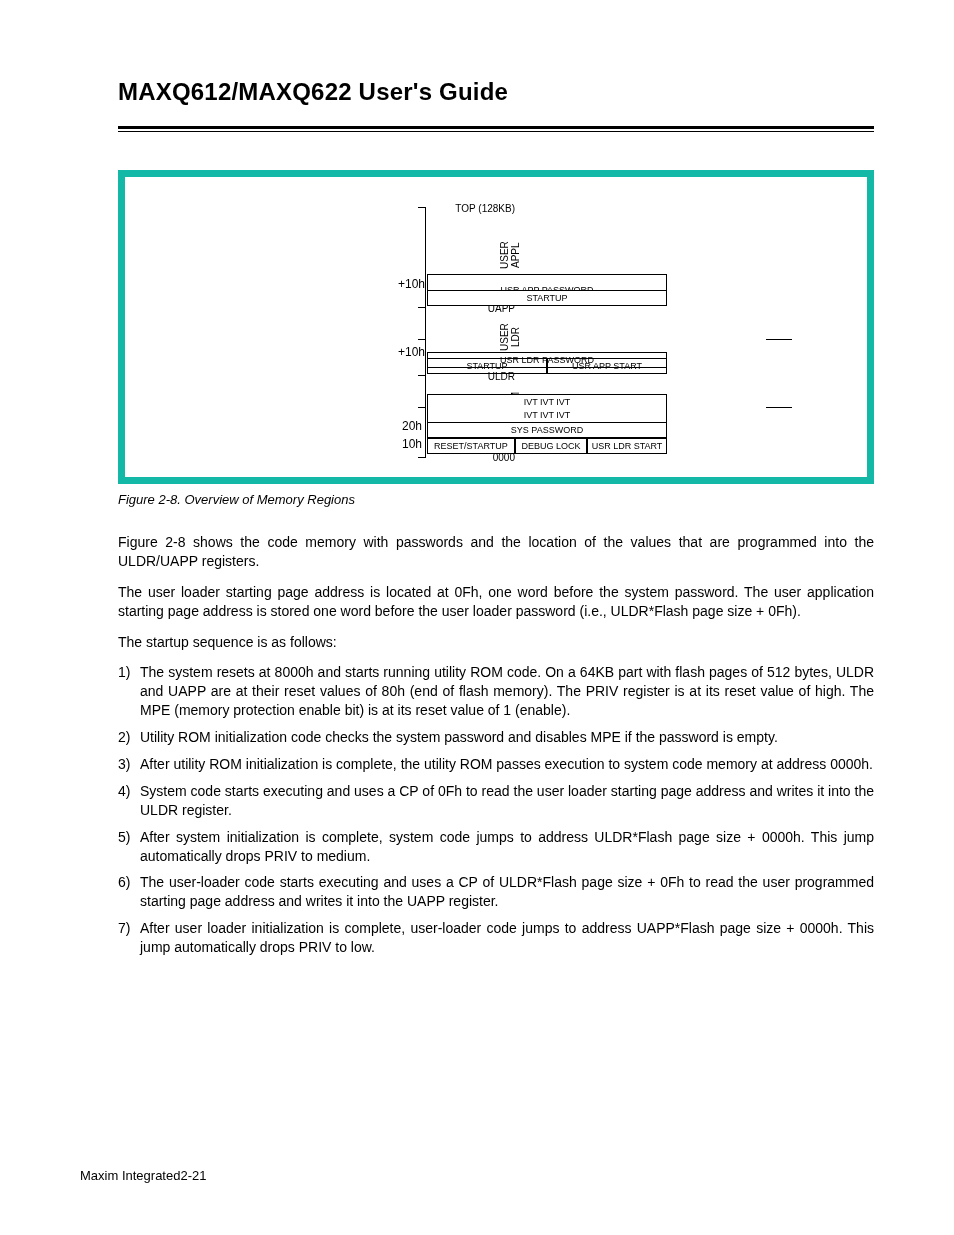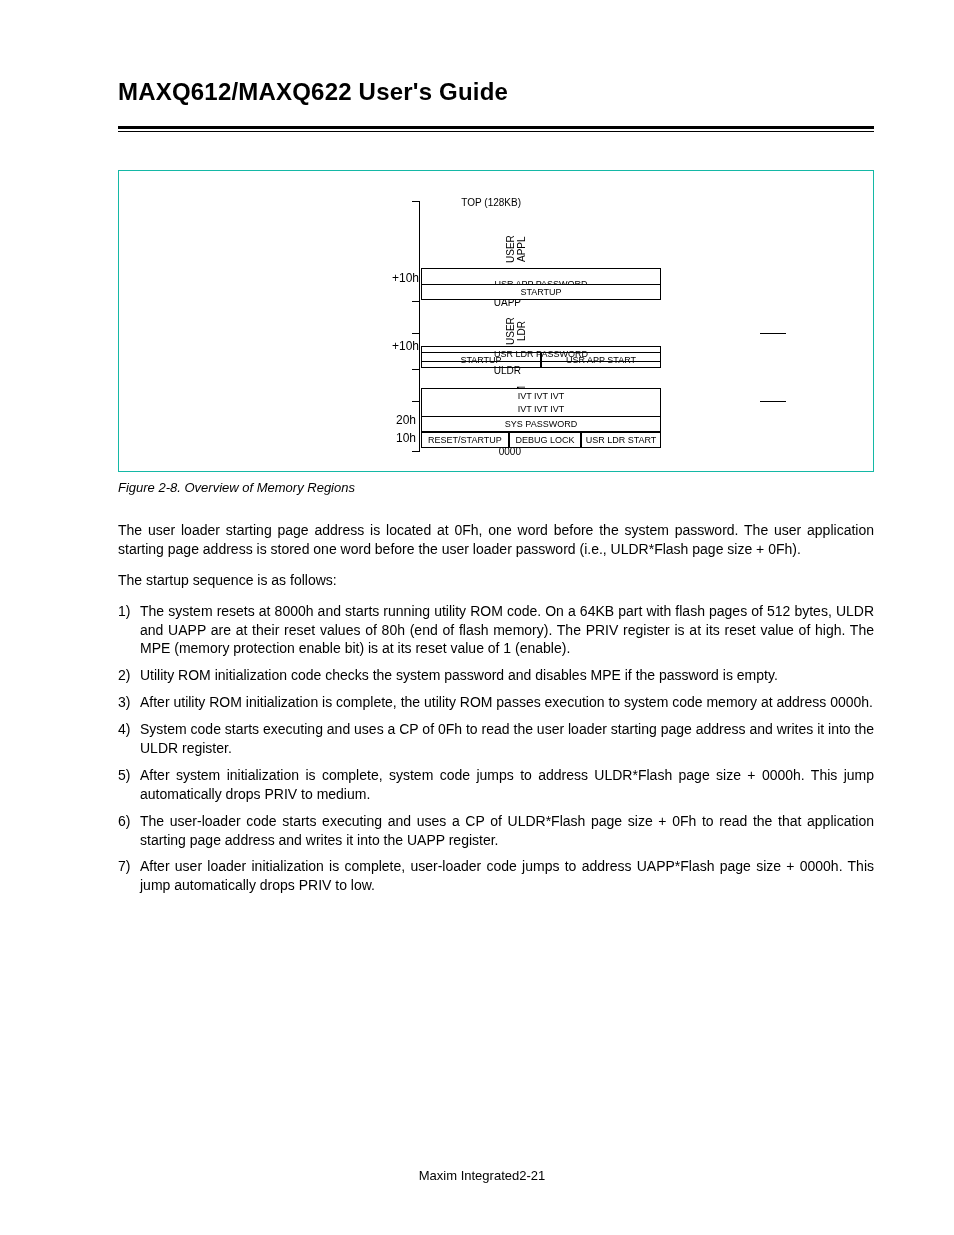--- a/index.html
+++ b/index.html
@@ -28,21 +28,21 @@
     border: none;
     border-top: 3px solid #000;
     margin: 0 0 2px 0;
   }
   .hr-thin {
     border: none;
     border-top: 1px solid #000;
     margin: 0 0 38px 0;
   }
   .figure-box {
-    border: 1px solid #14b8a6;
+    border: 7px solid #14b8a6;
     height: 300px;
     position: relative;
     margin: 0 0 8px 0;
     overflow: hidden;
   }
   .fig-caption {
     font-style: italic;
     font-size: 13px;
     margin: 6px 0 26px 0;
   }
@@ -69,21 +69,21 @@
   ol.steps li .txt {
     flex: 1;
     text-align: justify;
   }
   .footer {
     position: absolute;
     bottom: 52px;
     left: 80px;
     right: 70px;
     display: flex;
-    justify-content: center;
+    justify-content: flex-start;
     font-size: 13px;
   }
   .footer .pn { font-weight: normal; }
 
   
   .col {
     position: absolute;
     left: 300px;
     top: 30px;
     bottom: 20px;
@@ -203,20 +203,21 @@
     <div class="boxrow" style="top:261px">
       <div class="cell" style="flex:1.1">RESET/STARTUP</div>
       <div class="cell" style="flex:0.9">DEBUG LOCK</div>
       <div class="cell" style="flex:1">USR LDR START</div>
     </div>
   </div>
 
   <div class="fig-caption">Figure 2-8. Overview of Memory Regions</div>
 
   <div class="body-text">
+    <p class="para">Figure 2-8 shows the code memory with passwords and the location of the values that are programmed into the ULDR/UAPP registers.</p>
     <p class="para">The user loader starting page address is located at 0Fh, one word before the system password. The user application starting page address is stored one word before the user loader password (i.e., ULDR*Flash page size + 0Fh).</p>
     <p class="para">The startup sequence is as follows:</p>
 
     <ol class="steps">
       <li>
           <span class="num">1)</span>
           <span class="txt">The system resets at 8000h and starts running utility ROM code. On a 64KB part with flash pages of 512 bytes, ULDR and UAPP are at their reset values of 80h (end of flash memory). The PRIV register is at its reset value of high. The MPE (memory protection enable bit) is at its reset value of 1 (enable).</span>
         </li>
       <li>
           <span class="num">2)</span>
@@ -229,21 +230,21 @@
       <li>
           <span class="num">4)</span>
           <span class="txt">System code starts executing and uses a CP of 0Fh to read the user loader starting page address and writes it into the ULDR register.</span>
         </li>
       <li>
           <span class="num">5)</span>
           <span class="txt">After system initialization is complete, system code jumps to address ULDR*Flash page size + 0000h. This jump automatically drops PRIV to medium.</span>
         </li>
       <li>
           <span class="num">6)</span>
-          <span class="txt">The user-loader code starts executing and uses a CP of ULDR*Flash page size + 0Fh to read the that application starting page address and writes it into the UAPP register.</span>
+          <span class="txt">The user-loader code starts executing and uses a CP of ULDR*Flash page size + 0Fh to read the user programmed starting page address and writes it into the UAPP register.</span>
         </li>
       <li>
           <span class="num">7)</span>
           <span class="txt">After user loader initialization is complete, user-loader code jumps to address UAPP*Flash page size + 0000h. This jump automatically drops PRIV to low.</span>
         </li>
     </ol>
   </div>
 </div>
 
 <div class="footer">

